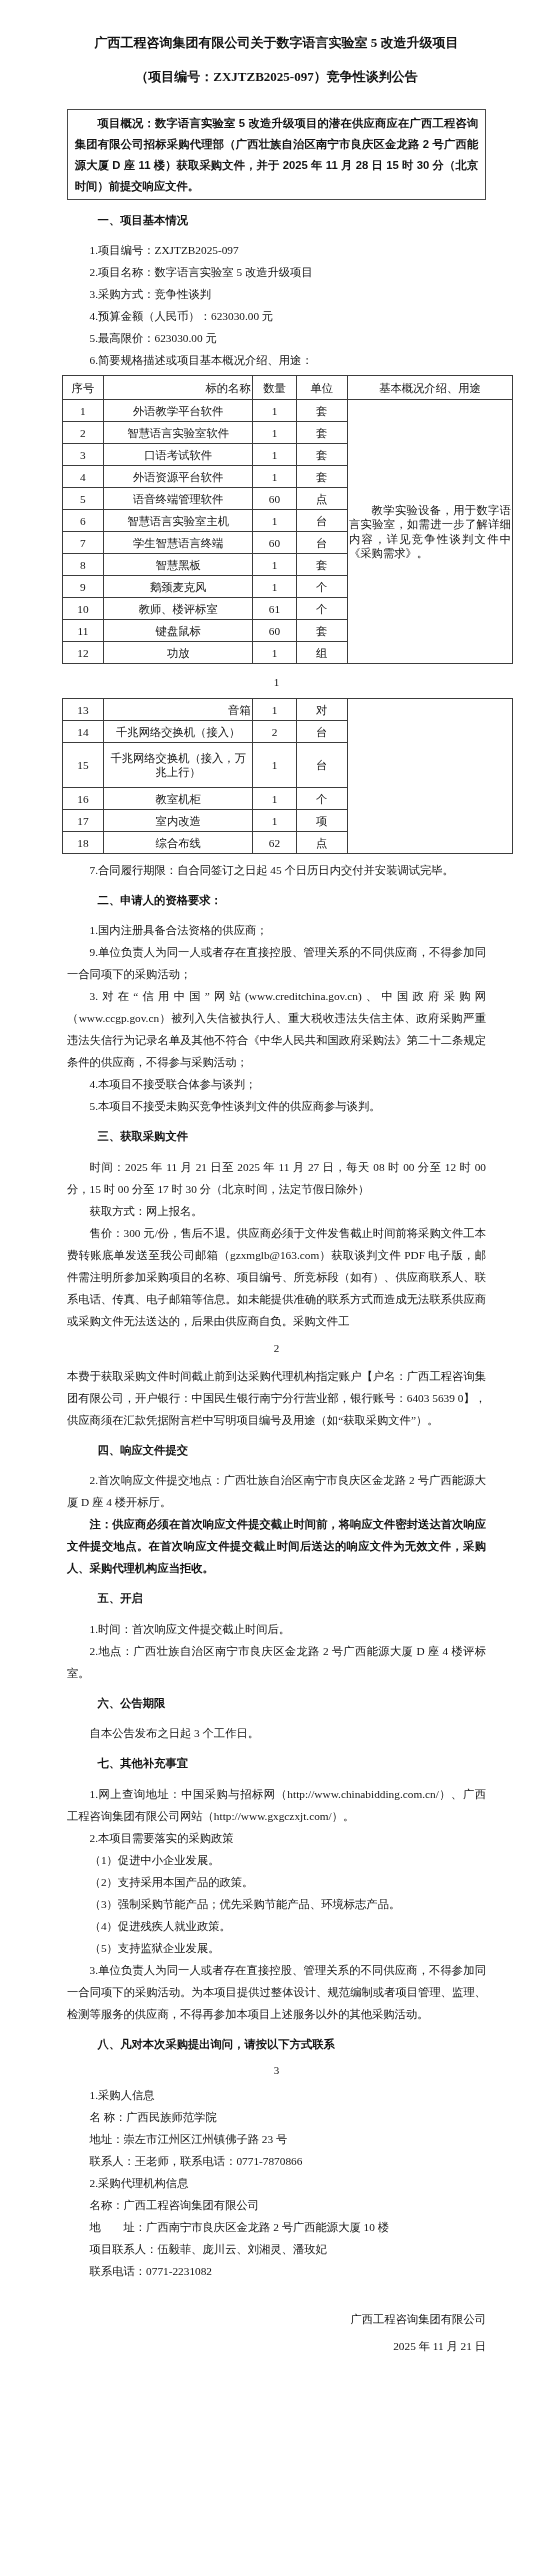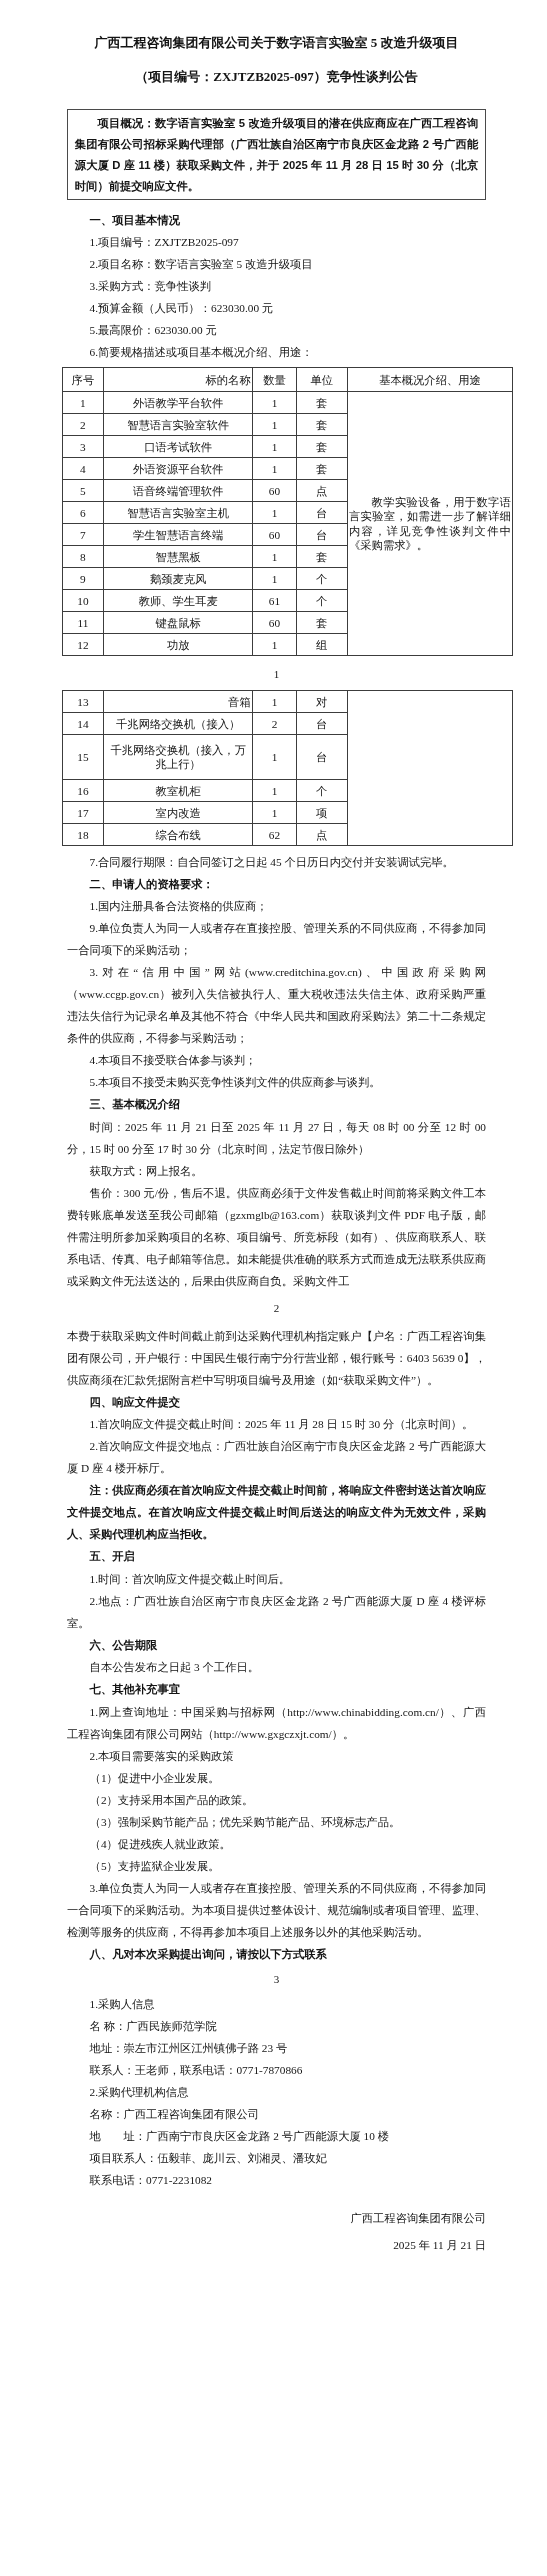--- a/index.html
+++ b/index.html
@@ -15,21 +15,21 @@
   }
   .box{
     border:1.4px solid #4a4a4a;margin-top:15px;padding:2.7px 6.8px;
     font-family:"Liberation Sans","DejaVu Sans",sans-serif;font-weight:bold;
     line-height:21px;text-align:justify;
   }
   .box .p{line-height:21px;}
   .p{margin:0;text-indent:2em;text-align:justify;}
   .p.cont{text-indent:0;}
   .h{
-    margin:0;text-indent:2em;font-weight:bold;line-height:22.6px;
+    margin:8px;text-indent:2em;font-weight:bold;line-height:22.6px;
     font-family:Liberation Sans, sans-serif;
   }
   .h.mt{margin-top:8.2px;}
   .note{
     margin:0;text-indent:2em;text-align:justify;font-weight:bold;
     font-family:"Liberation Sans","DejaVu Sans",sans-serif;
   }
   .pageno{
     text-align:center;line-height:15px;font-size:11px;
   }
@@ -50,21 +50,21 @@
   table.goods .c-qty{width:40px;}
   table.goods .c-unit{width:47px;}
   table.goods .c-desc{width:162px;}
   td.desc-cell{
     text-align:justify;vertical-align:middle;padding:0 9.6px;
     font-family:"Liberation Sans","DejaVu Sans",sans-serif;font-weight:bold;
     line-height:33px;
   }
   td.desc-cell .p{text-indent:2em;margin:0;}
   tr.tall td{height:44px;}
-  .sign{margin-top:14px;text-align:right;line-height:27px;}
+  .sign{margin-top:24px;text-align:right;line-height:27px;}
   .sign div{padding-right:0;}
   .spacer{height:260px;}
 </style>
 </head>
 <body>
 
 <div class="doc">
 
   <div class="title">
     <div>广西工程咨询集团有限公司关于数字语言实验室 5 改造升级项目</div>
@@ -144,21 +144,21 @@
           <td>套</td>
         </tr>
     <tr>
           <td>9</td>
           <td>鹅颈麦克风</td>
           <td>1</td>
           <td>个</td>
         </tr>
     <tr>
           <td>10</td>
-          <td>教师、学生耳麦</td>
+          <td>教师、楼评标室</td>
           <td>61</td>
           <td>个</td>
         </tr>
     <tr>
           <td>11</td>
           <td>键盘鼠标</td>
           <td>60</td>
           <td>套</td>
         </tr>
     <tr>
@@ -216,31 +216,30 @@
 
   <p class="p" style="margin-top:4.1px;">7.合同履行期限：自合同签订之日起 45 个日历日内交付并安装调试完毕。</p>
 
   <p class="h">二、申请人的资格要求：</p>
   <p class="p">1.国内注册具备合法资格的供应商；</p>
   <p class="p">9.单位负责人为同一人或者存在直接控股、管理关系的不同供应商，不得参加同一合同项下的采购活动；</p>
   <p class="p">3.对在“信用中国”网站(www.creditchina.gov.cn)、中国政府采购网（www.ccgp.gov.cn）被列入失信被执行人、重大税收违法失信主体、政府采购严重违法失信行为记录名单及其他不符合《中华人民共和国政府采购法》第二十二条规定条件的供应商，不得参与采购活动；</p>
   <p class="p">4.本项目不接受联合体参与谈判；</p>
   <p class="p">5.本项目不接受未购买竞争性谈判文件的供应商参与谈判。</p>
 
-  <p class="h">三、基本概况介绍</p>
+  <p class="h">三、获取采购文件</p>
   <p class="p">时间：2025 年 11 月 21 日至 2025 年 11 月 27 日，每天 08 时 00 分至 12 时 00 分，15 时 00 分至 17 时 30 分（北京时间，法定节假日除外）</p>
   <p class="p">获取方式：网上报名。</p>
   <p class="p">售价：300 元/份，售后不退。供应商必须于文件发售截止时间前将采购文件工本费转账底单发送至我公司邮箱（gzxmglb@163.com）获取谈判文件 PDF 电子版，邮件需注明所参加采购项目的名称、项目编号、所竞标段（如有）、供应商联系人、联系电话、传真、电子邮箱等信息。如未能提供准确的联系方式而造成无法联系供应商或采购文件无法送达的，后果由供应商自负。采购文件工</p>
 
   <div class="pageno n2">2</div>
 
   <p class="p cont">本费于获取采购文件时间截止前到达采购代理机构指定账户【户名：广西工程咨询集团有限公司，开户银行：中国民生银行南宁分行营业部，银行账号：6403 5639 0】，供应商须在汇款凭据附言栏中写明项目编号及用途（如“获取采购文件”）。</p>
 
   <p class="h">四、响应文件提交</p>
-  <p class="p">1.首次响应文件提交截止时间：2025 年 11 月 28 日 15 时 30 分（北京时间）。</p>
   <p class="p">2.首次响应文件提交地点：广西壮族自治区南宁市良庆区金龙路 2 号广西能源大厦 D 座 4 楼开标厅。</p>
   <p class="note">注：供应商必须在首次响应文件提交截止时间前，将响应文件密封送达首次响应文件提交地点。在首次响应文件提交截止时间后送达的响应文件为无效文件，采购人、采购代理机构应当拒收。</p>
 
   <p class="h">五、开启</p>
   <p class="p">1.时间：首次响应文件提交截止时间后。</p>
   <p class="p">2.地点：广西壮族自治区南宁市良庆区金龙路 2 号广西能源大厦 D 座 4 楼评标室。</p>
 
   <p class="h">六、公告期限</p>
   <p class="p">自本公告发布之日起 3 个工作日。</p>
 

